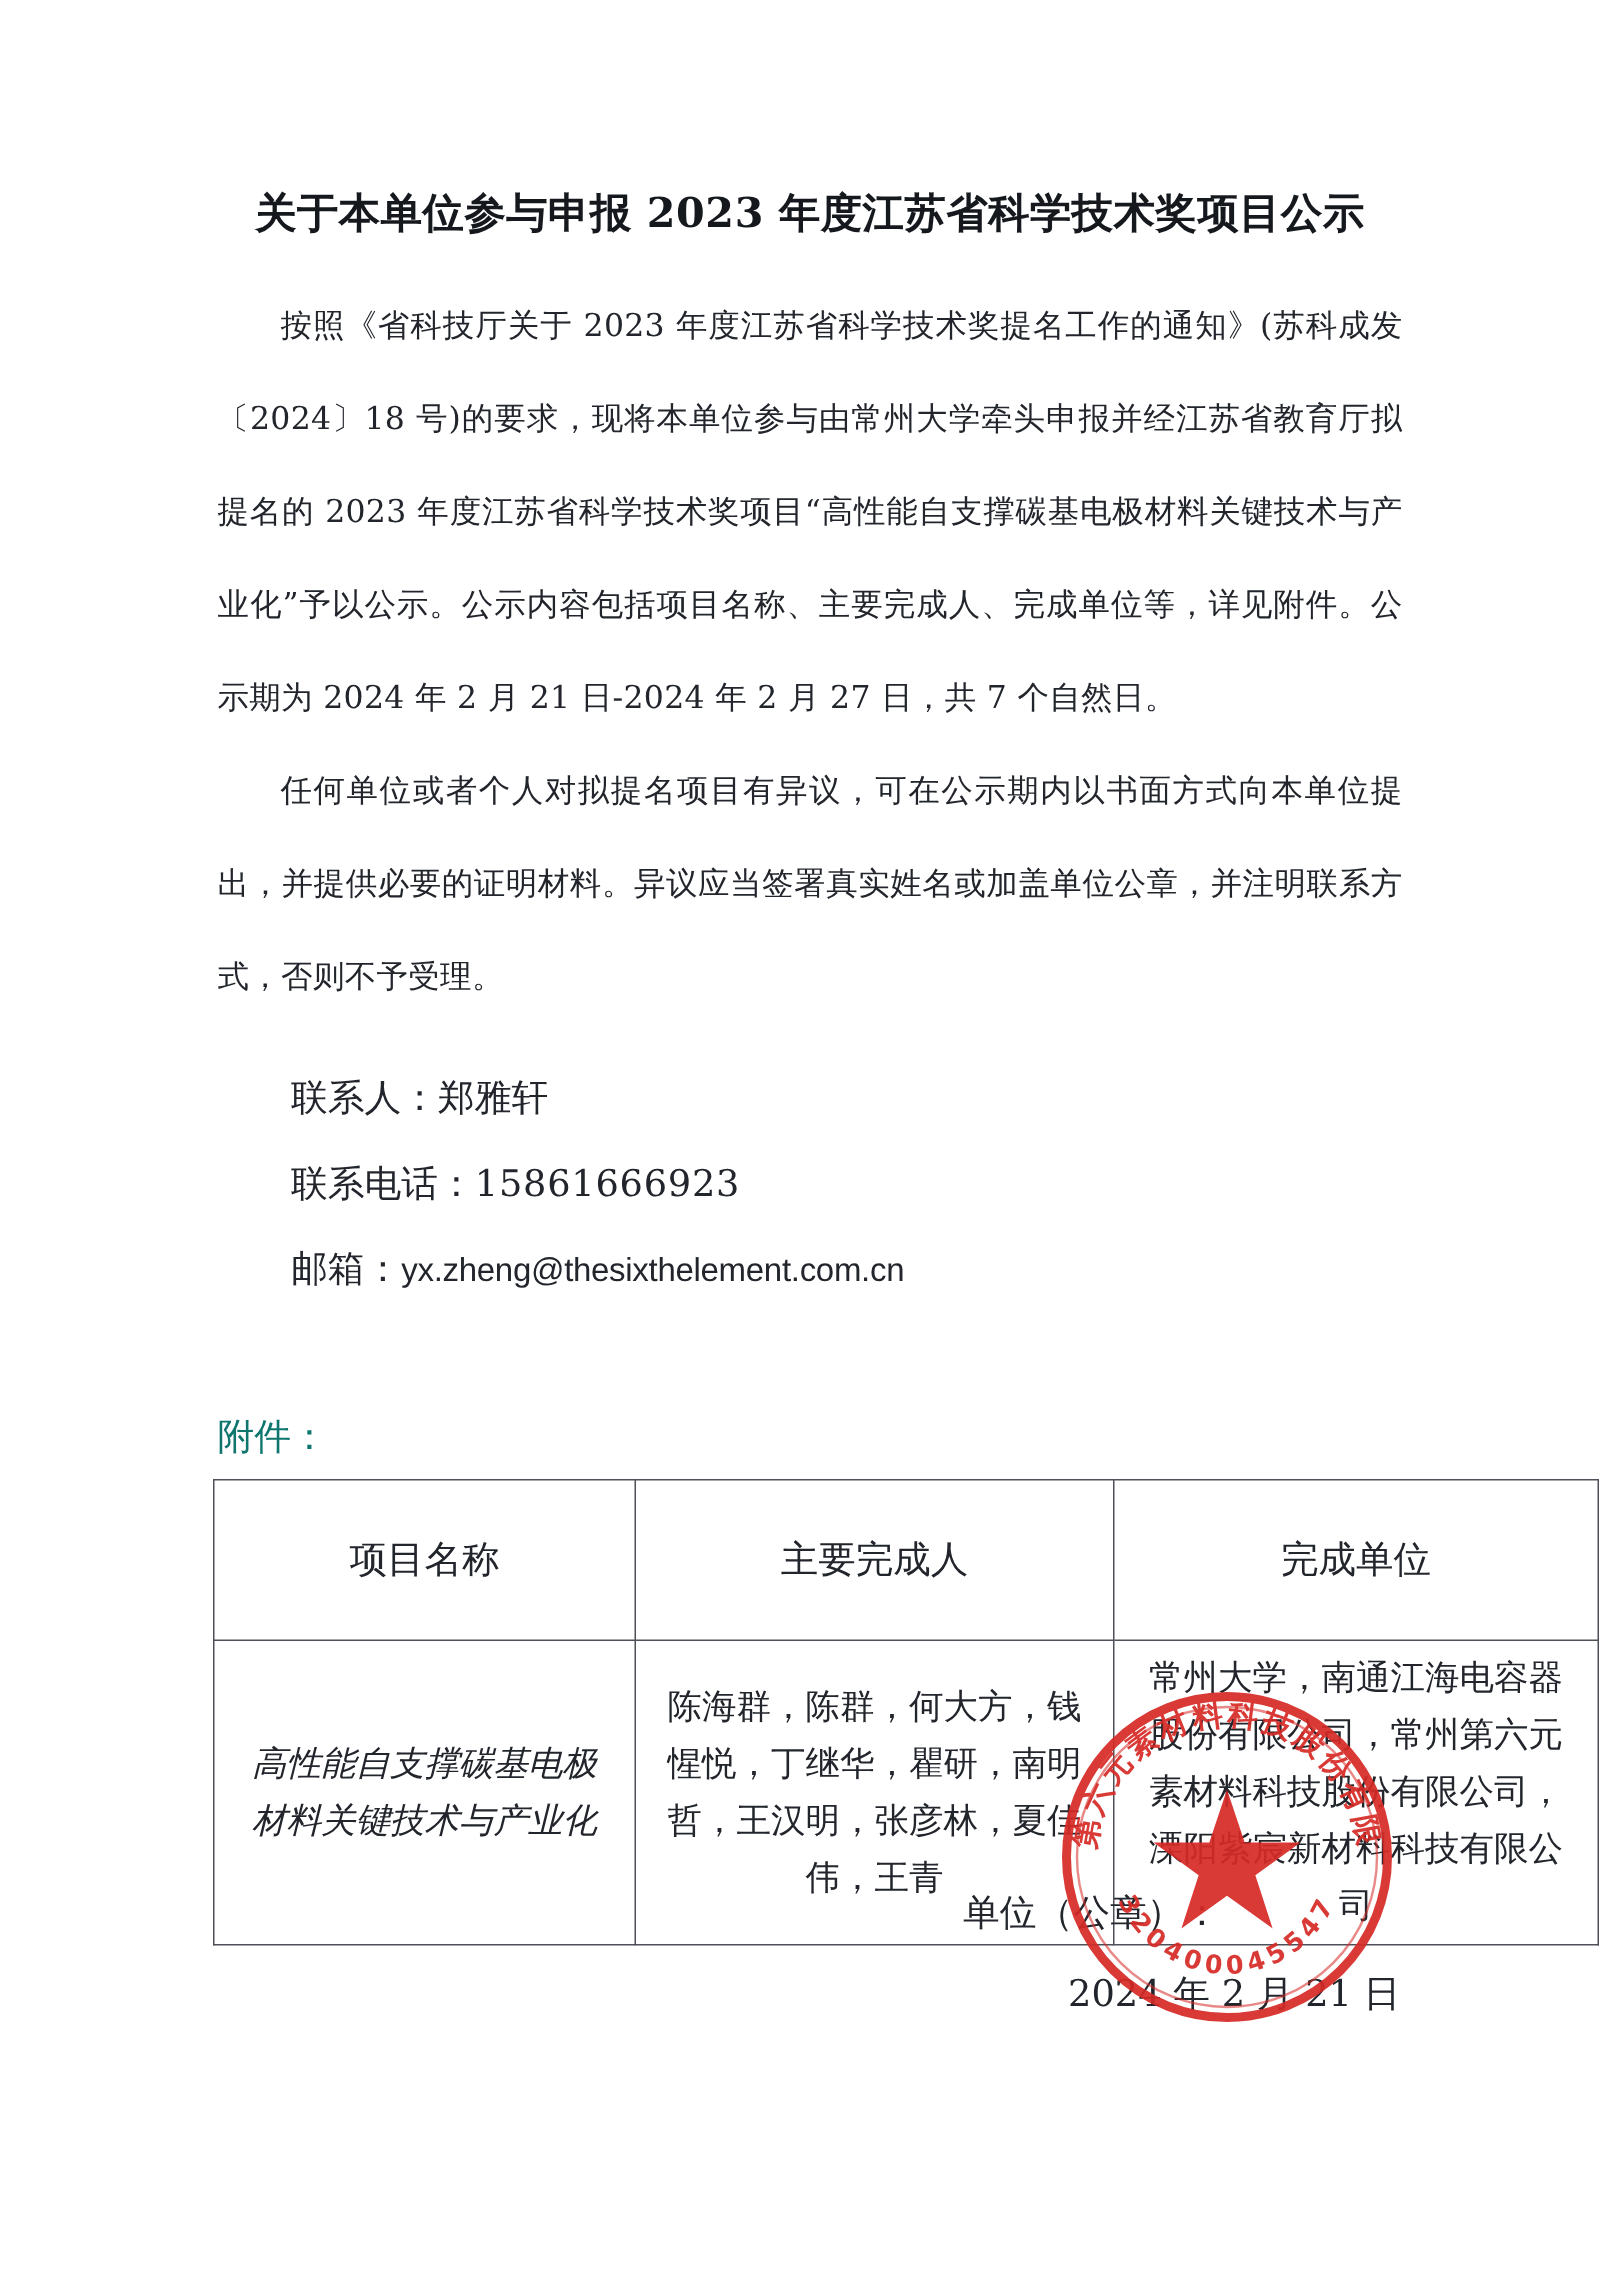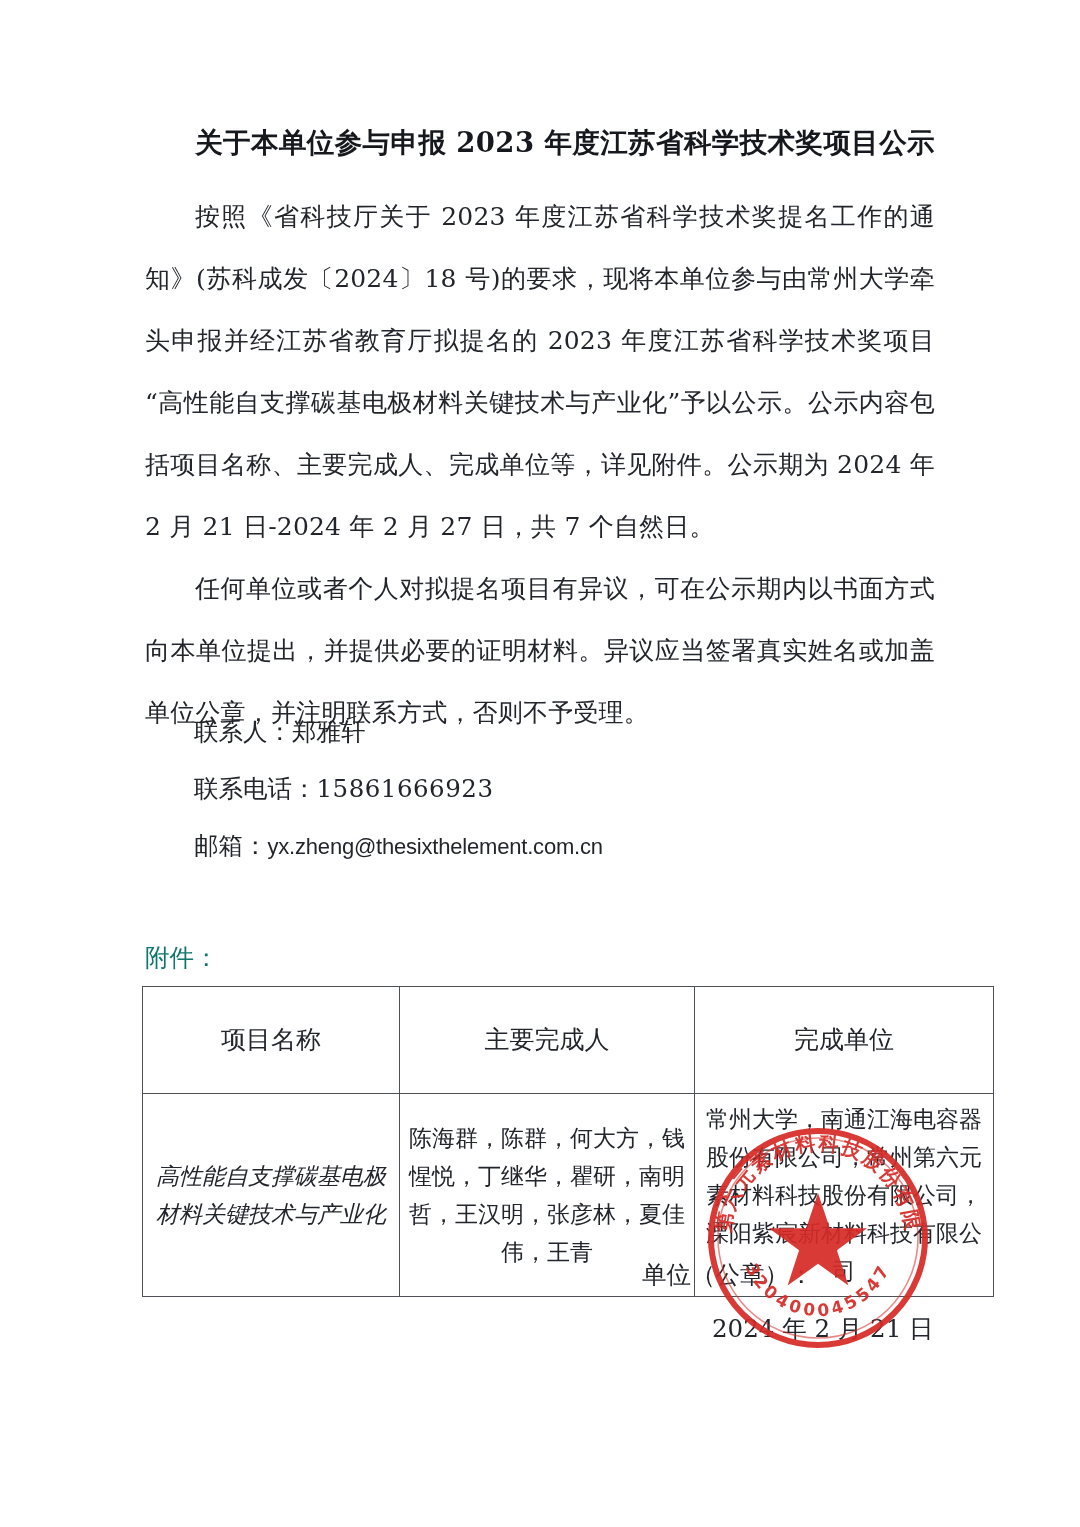--- a/index.html
+++ b/index.html
@@ -23,38 +23,38 @@
     inset: 0;
     background: #ffffff;
   }
 
   
   .doc-title {
     position: absolute;
     left: 145px;
     top: 122px;
     width: 790px;
-    text-align: right;
+    text-align: center;
     font-size: 27.5px;
     font-weight: 700;
     letter-spacing: 0.4px;
     line-height: 40px;
     color: #15181d;
     white-space: nowrap;
   }
 
   
   .body-block {
     position: absolute;
     left: 145px;
     top: 186px;
     width: 790px;
   }
   .para {
-    font-size: 25px;
+    font-size: 21px;
     line-height: 62px;
     text-align: justify;
     text-align-last: left;
     text-justify: inter-ideograph;
     color: #22262c;
     margin: 0;
     letter-spacing: 0.2px;
   }
   .para.indent {
     text-indent: 2em;
@@ -102,21 +102,21 @@
     position: absolute;
     left: 142px;
     top: 986px;
     width: 800px;
     border-collapse: collapse;
     table-layout: fixed;
   }
   .attach-table td,
   .attach-table th {
     border: 1.6px solid #4d5157;
-    padding: 6px 8px;
+    padding: 6px 20px;
     font-size: 23px;
     line-height: 38px;
     color: #22262c;
     font-weight: 400;
     vertical-align: middle;
     text-align: center;
   }
   .attach-table thead th {
     height: 94px;
     font-size: 25px;

